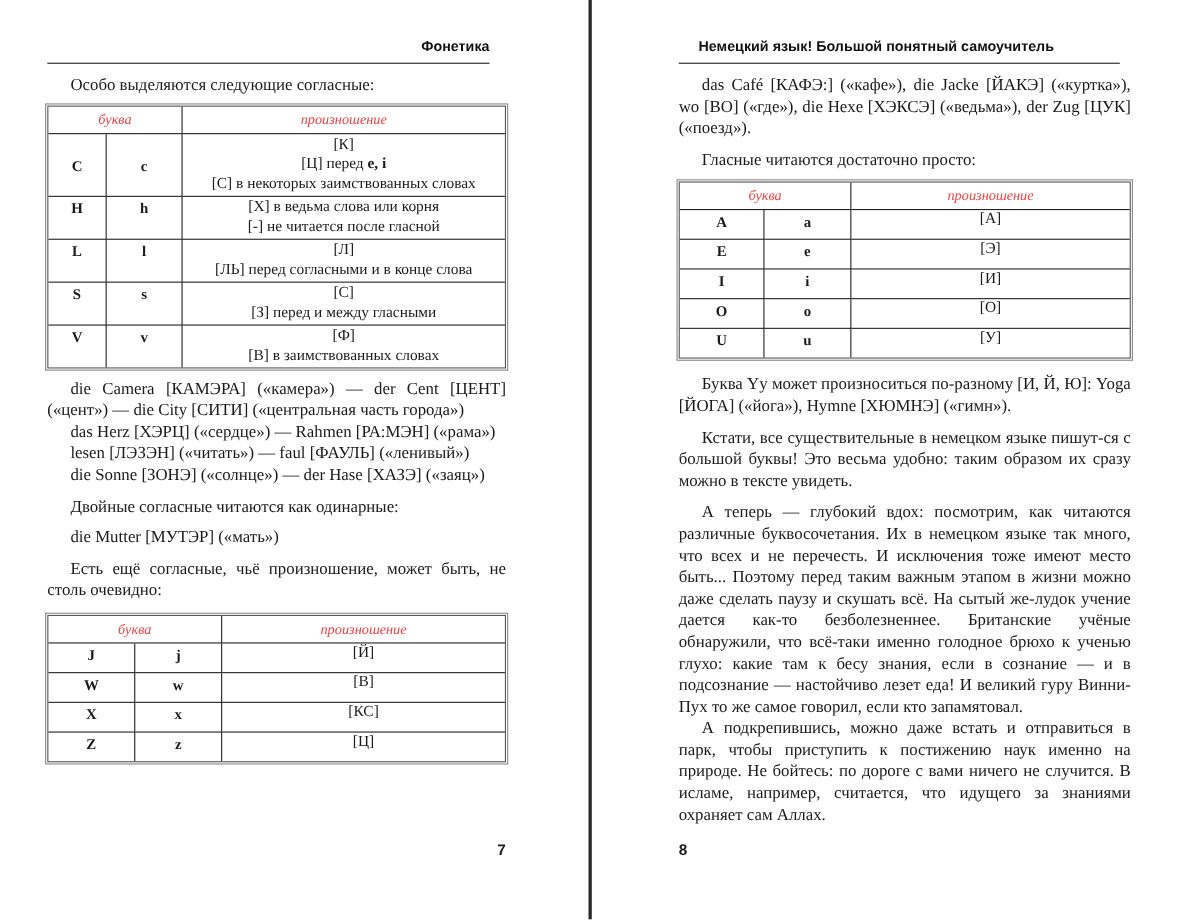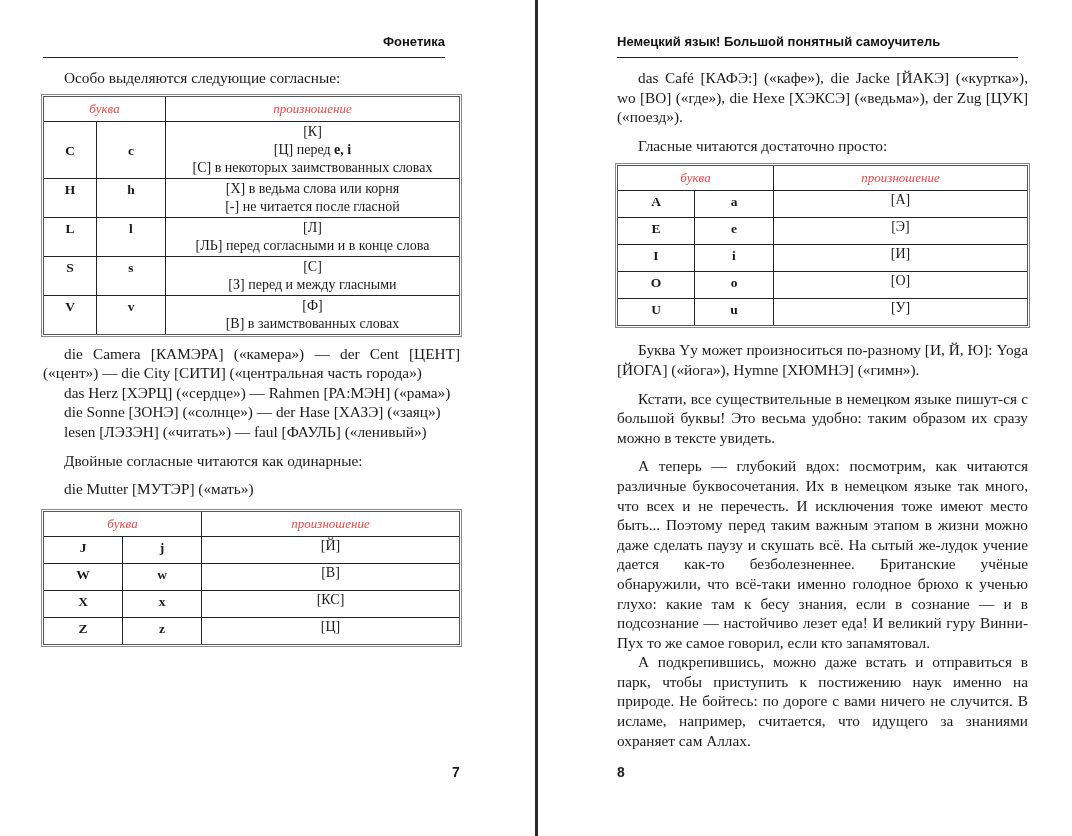--- a/index.html
+++ b/index.html
@@ -8,21 +8,21 @@
   .page { position: absolute; top: 0; height: 676px; }
   .page-left { left: 0; width: 535px; }
   .page-right { left: 538px; width: 534px; }
   .spine { position: absolute; left: 535px; top: 0; width: 3px; height: 836px; background: #2a2a2a; }
 
   .running-head { position: absolute; top: 34px; font-family: "Liberation Sans", "DejaVu Sans", sans-serif;
                   font-weight: bold; font-size: 13px; color: #111; }
   .head-rule { position: absolute; top: 57px; height: 0; border-top: 1.3px solid #222; }
   .page-left .running-head { right: 90px; }
   .page-left .head-rule { left: 43px; width: 402px; }
-  .page-right .running-head { left: 79px; }
+  .page-right .running-head { left: 97px; }
   .page-right .head-rule { left: 79px; width: 401px; }
 
   .content { position: absolute; font-size: 15.3px; line-height: 19.6px; }
   .page-left .content { left: 43px; top: 68px; width: 417px; }
   .page-right .content { left: 79px; top: 68px; width: 411px; }
 
   p { margin: 0; text-align: justify; }
   .indent { text-indent: 21px; }
   .gap { margin-top: 9px; }
   b { font-weight: bold; margin-top: 22px; }
@@ -105,26 +105,27 @@
           <div>[Ф]</div>
           <div>[В] в заимствованных словах</div>
         </td>
       </tr>
     </tbody>
       </table>
 
     <div class="gap">
       <p class="indent">die Camera [КАМЭРА] («камера») — der Cent [ЦЕНТ] («цент») — die City [СИТИ] («центральная часть города»)</p>
       <p class="indent">das Herz [ХЭРЦ] («сердце») — Rahmen [РА:МЭН] («рама»)</p>
+      <p class="indent">lesen [ЛЭЗЭН] («читать») — faul [ФАУЛЬ] («ленивый»)</p>
       <p class="indent">die Sonne [ЗОНЭ] («солнце») — der Hase [ХАЗЭ] («заяц»)</p>
-      <p class="indent">lesen [ЛЭЗЭН] («читать») — faul [ФАУЛЬ] («ленивый»)</p>
     </div>
 
     <p class="indent gap">Двойные согласные читаются как одинарные:</p>
     <p class="indent gap">die Mutter [МУТЭР] («мать»)</p>
+    <p class="indent gap">Есть ещё согласные, чьё произношение, может быть, не столь очевидно:</p>
 
     <table class="ph tv" style="margin-top:12px;">
       <tbody>
           <tr>
         <th colspan="2">буква</th>
         <th>произношение</th>
       </tr>
       <tr>
         <td class="letter" style="width:70px">J</td>
         <td class="letter" style="width:70px">j</td>

